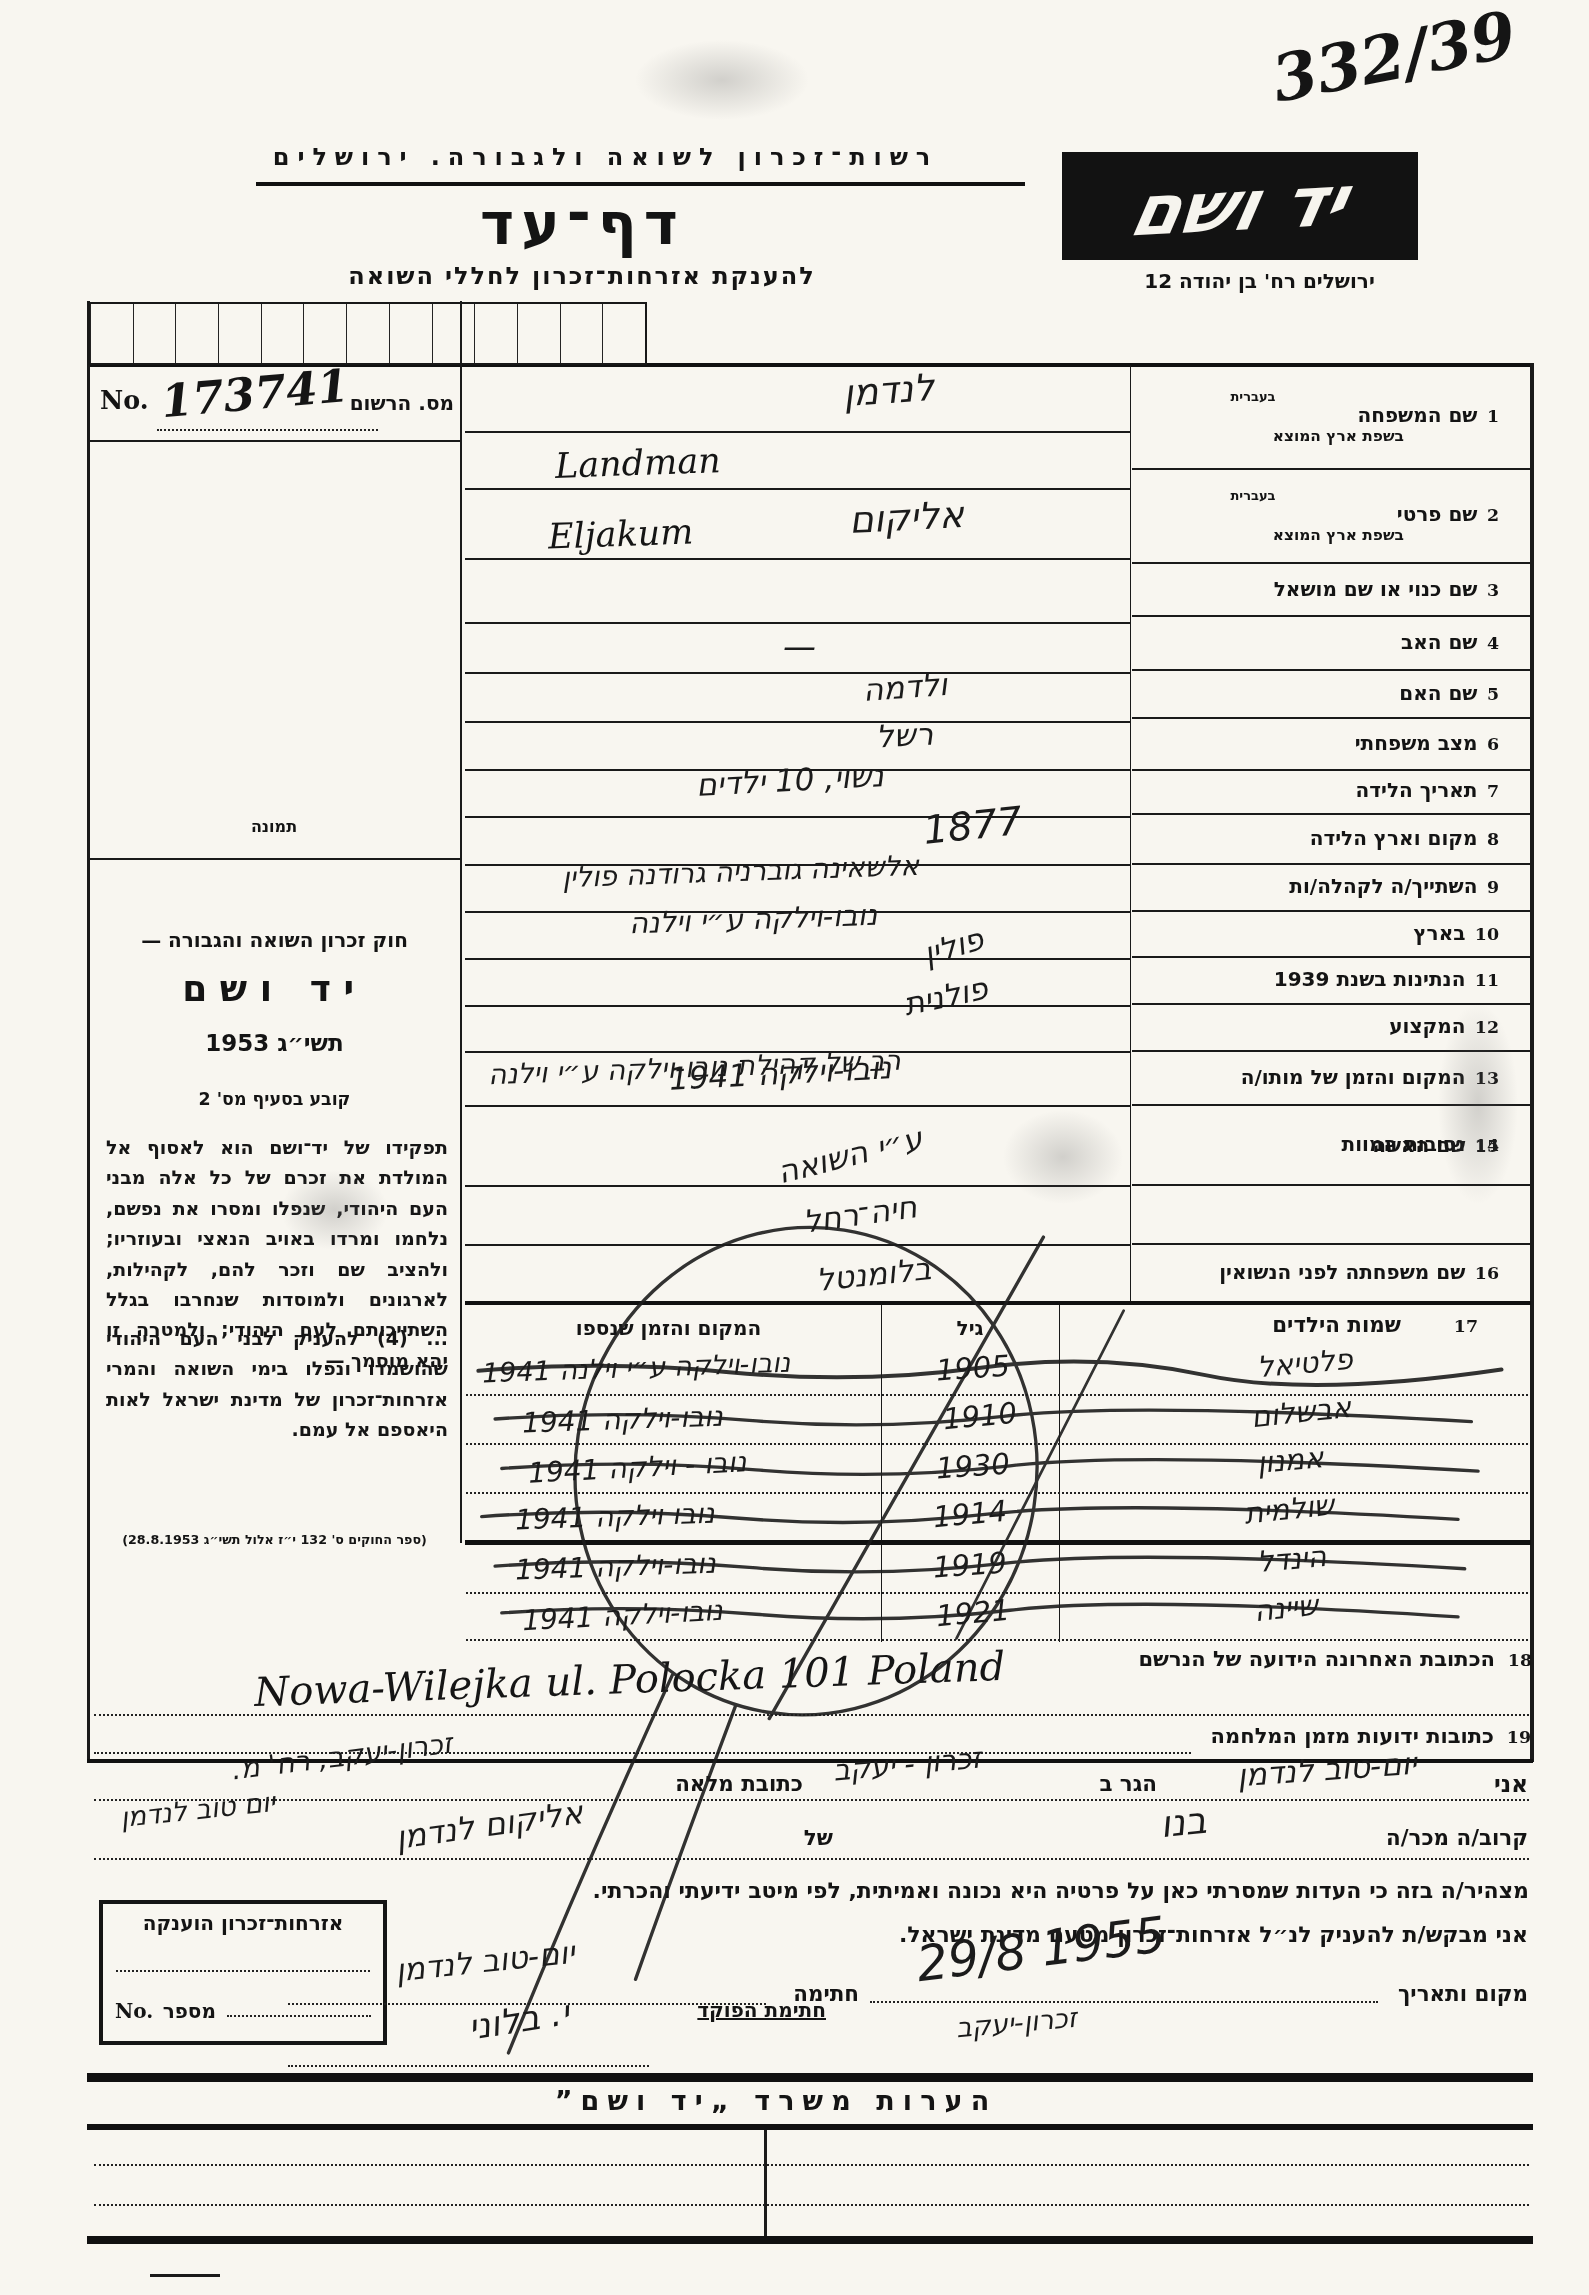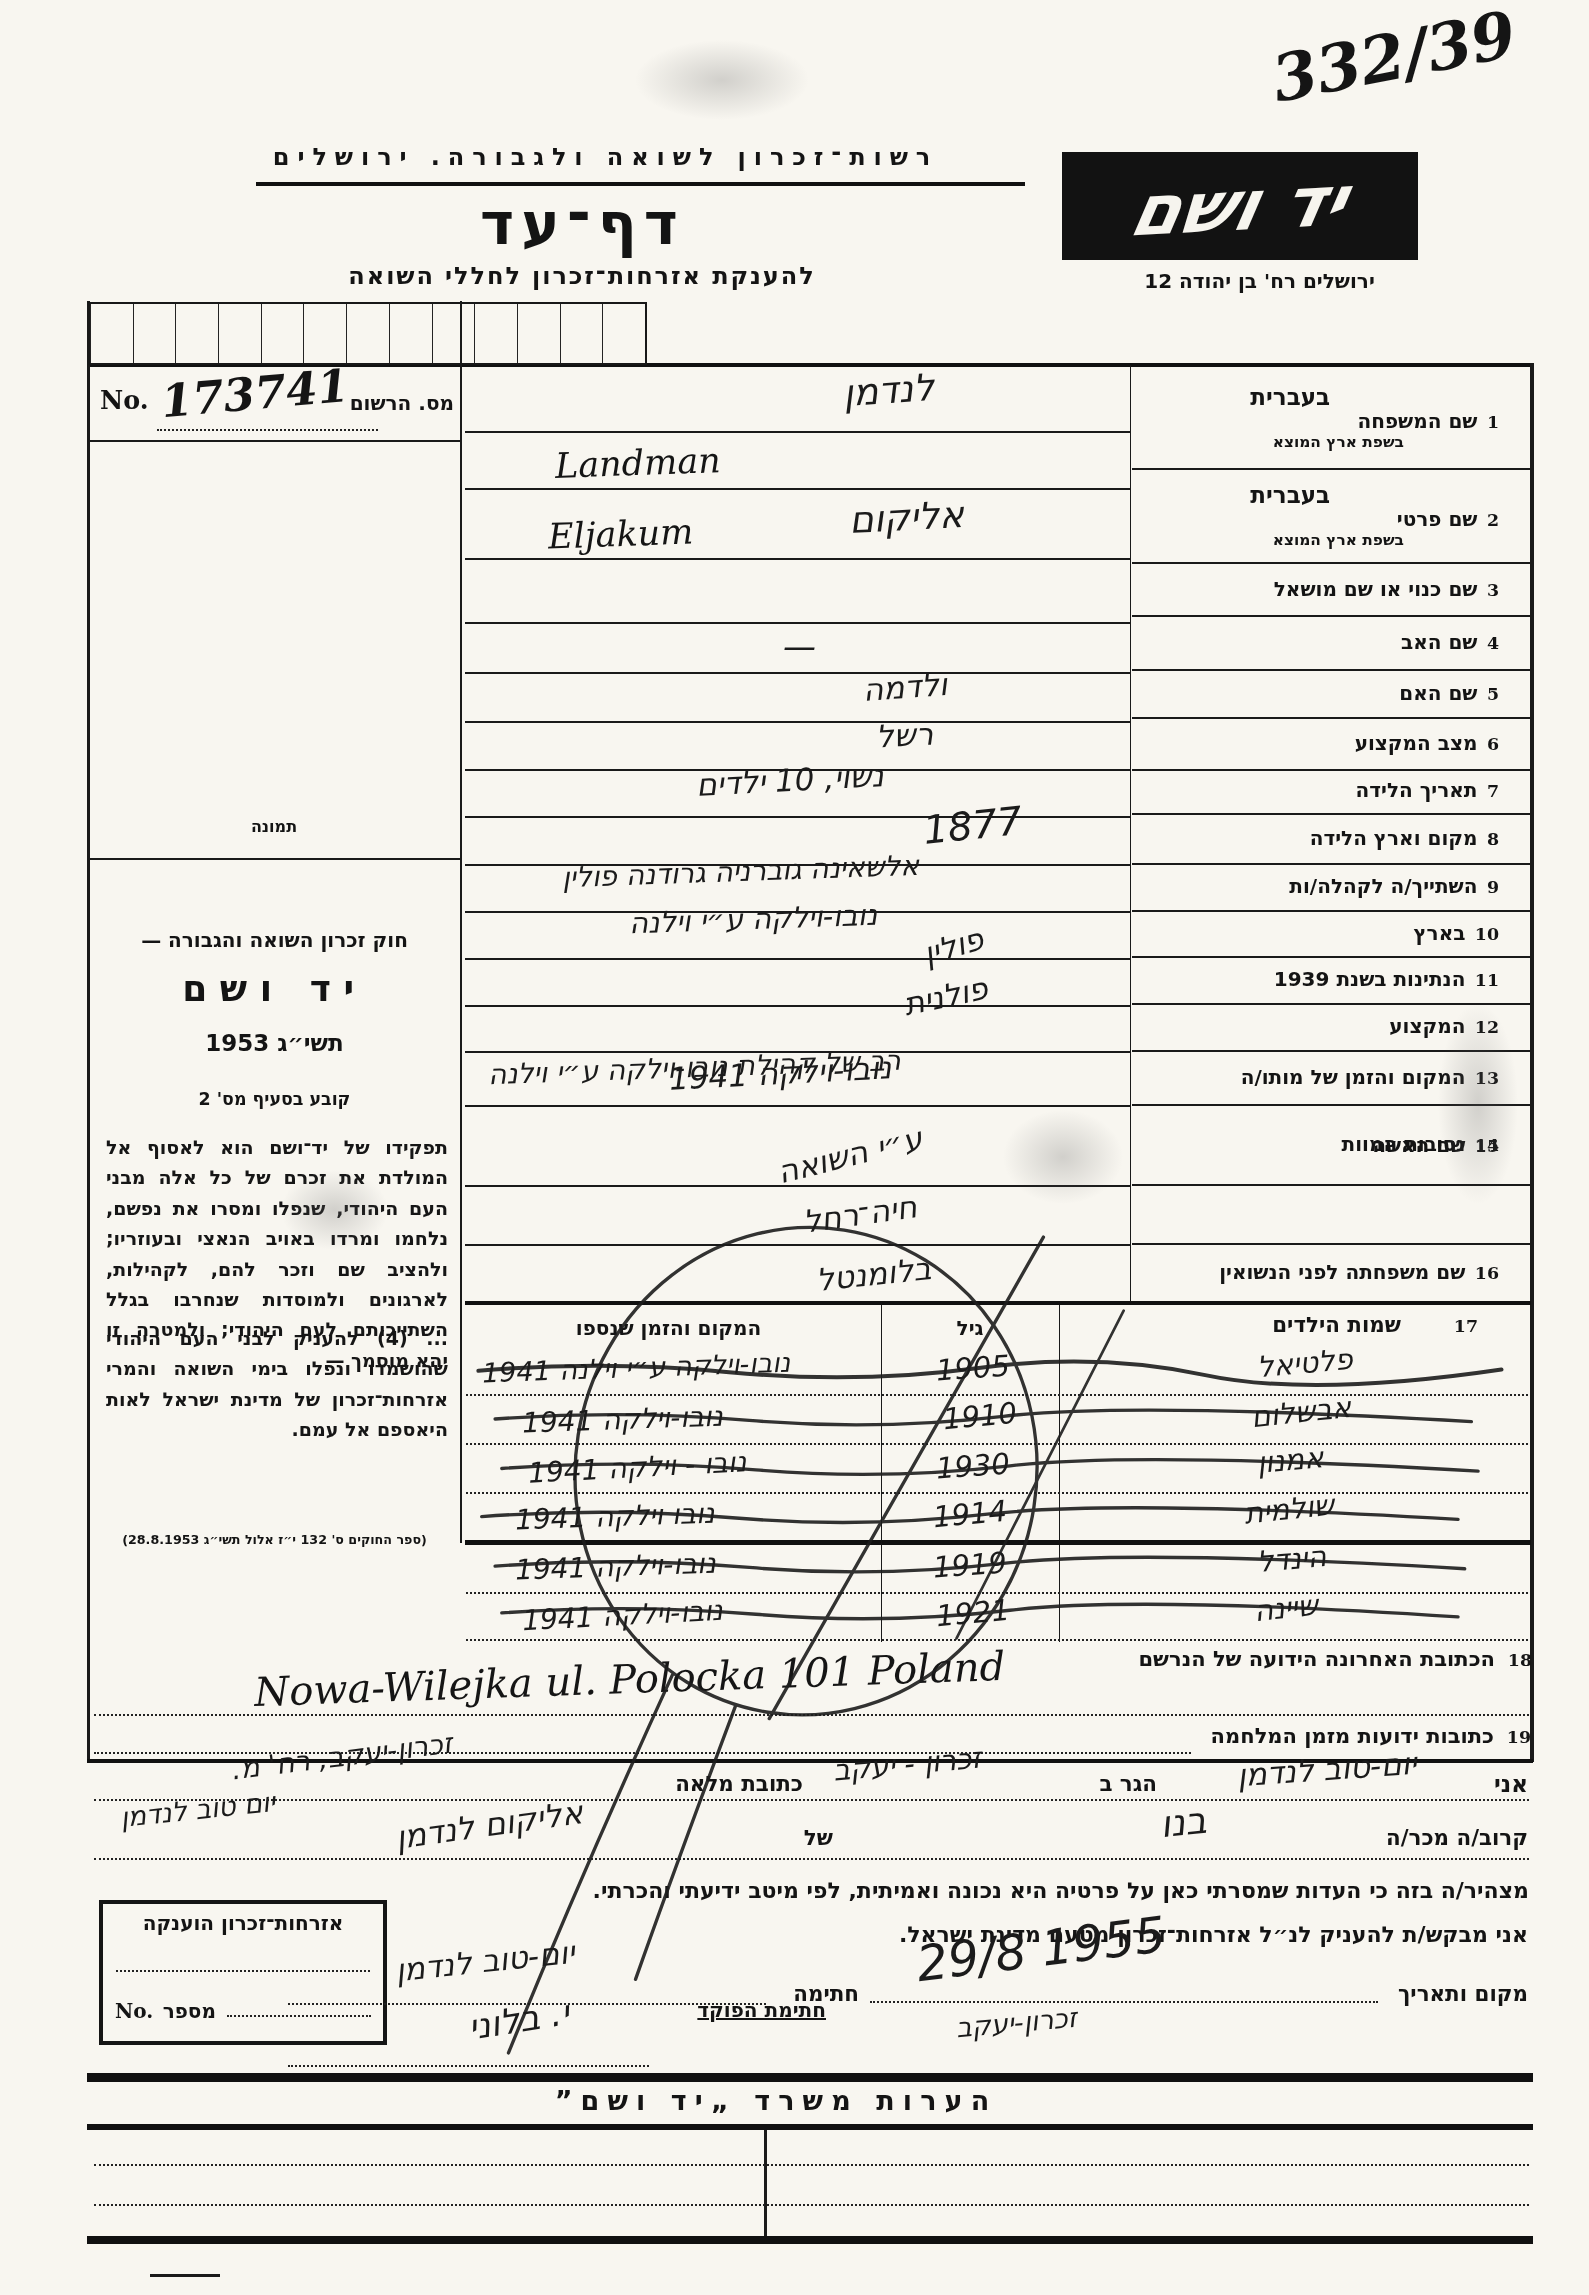--- a/index.html
+++ b/index.html
@@ -13,21 +13,21 @@
   .line{background:#1a1a1a;height:2px;}
   .vline{background:#1a1a1a;width:2px;}
   .thick{background:#111;}
   .dot{border-bottom:2.7px dotted #222;height:0;}
   .rtl{direction:rtl;text-align:right;}
   .ltr{direction:ltr;text-align:left;}
   .ctr{text-align:center;}
   .frow{left:1132px;width:399px;direction:rtl;display:flex;flex-direction:column;justify-content:center;}
   .fmain{text-align:right;padding-right:32px;font-size:20px;line-height:1.15;}
   .fnum{font-family:"DejaVu Serif",serif;font-weight:bold;font-size:17.4px;padding-left:9.4px;}
-  .fabove{text-align:right;padding-right:201px;font-size:23px;margin-left:44px;}
+  .fabove{text-align:center;padding-right:201px;font-size:13px;margin-left:44px;}
   .fbelow{text-align:right;padding-right:127px;font-size:15.4px;}
   .cellstrip{display:flex;border:2px solid #181818;}
   .cellstrip div{flex:1;border-left:1.3px solid #242424;}
   .smudge{border-radius:50%;background:radial-gradient(closest-side,#6664,#6660);}
   svg.marks{position:absolute;left:0;top:0;pointer-events:none;}
 </style>
 </head>
 <body>
 
 <div id="page">
@@ -97,21 +97,21 @@
   <div class="abs frow" style="top:562px;height:54px;">
     <div class="fmain print"><span class="fnum">3</span><span>שם כנוי או שם מושאל</span></div>
   </div>
   <div class="abs frow" style="top:615px;height:54px;">
     <div class="fmain print"><span class="fnum">4</span><span>שם האב</span></div>
   </div>
   <div class="abs frow" style="top:669px;height:48px;">
     <div class="fmain print"><span class="fnum">5</span><span>שם האם</span></div>
   </div>
   <div class="abs frow" style="top:717px;height:52px;">
-    <div class="fmain print"><span class="fnum">6</span><span>מצב המקצוע</span></div>
+    <div class="fmain print"><span class="fnum">6</span><span>מצב משפחתי</span></div>
   </div>
   <div class="abs frow" style="top:769px;height:43px;">
     <div class="fmain print"><span class="fnum">7</span><span>תאריך הלידה</span></div>
   </div>
   <div class="abs frow" style="top:813px;height:50px;">
     <div class="fmain print"><span class="fnum">8</span><span>מקום וארץ הלידה</span></div>
   </div>
   <div class="abs frow" style="top:863px;height:47px;">
     <div class="fmain print"><span class="fnum">9</span><span>השתייך/ה לקהלה/ות</span></div>
   </div>

